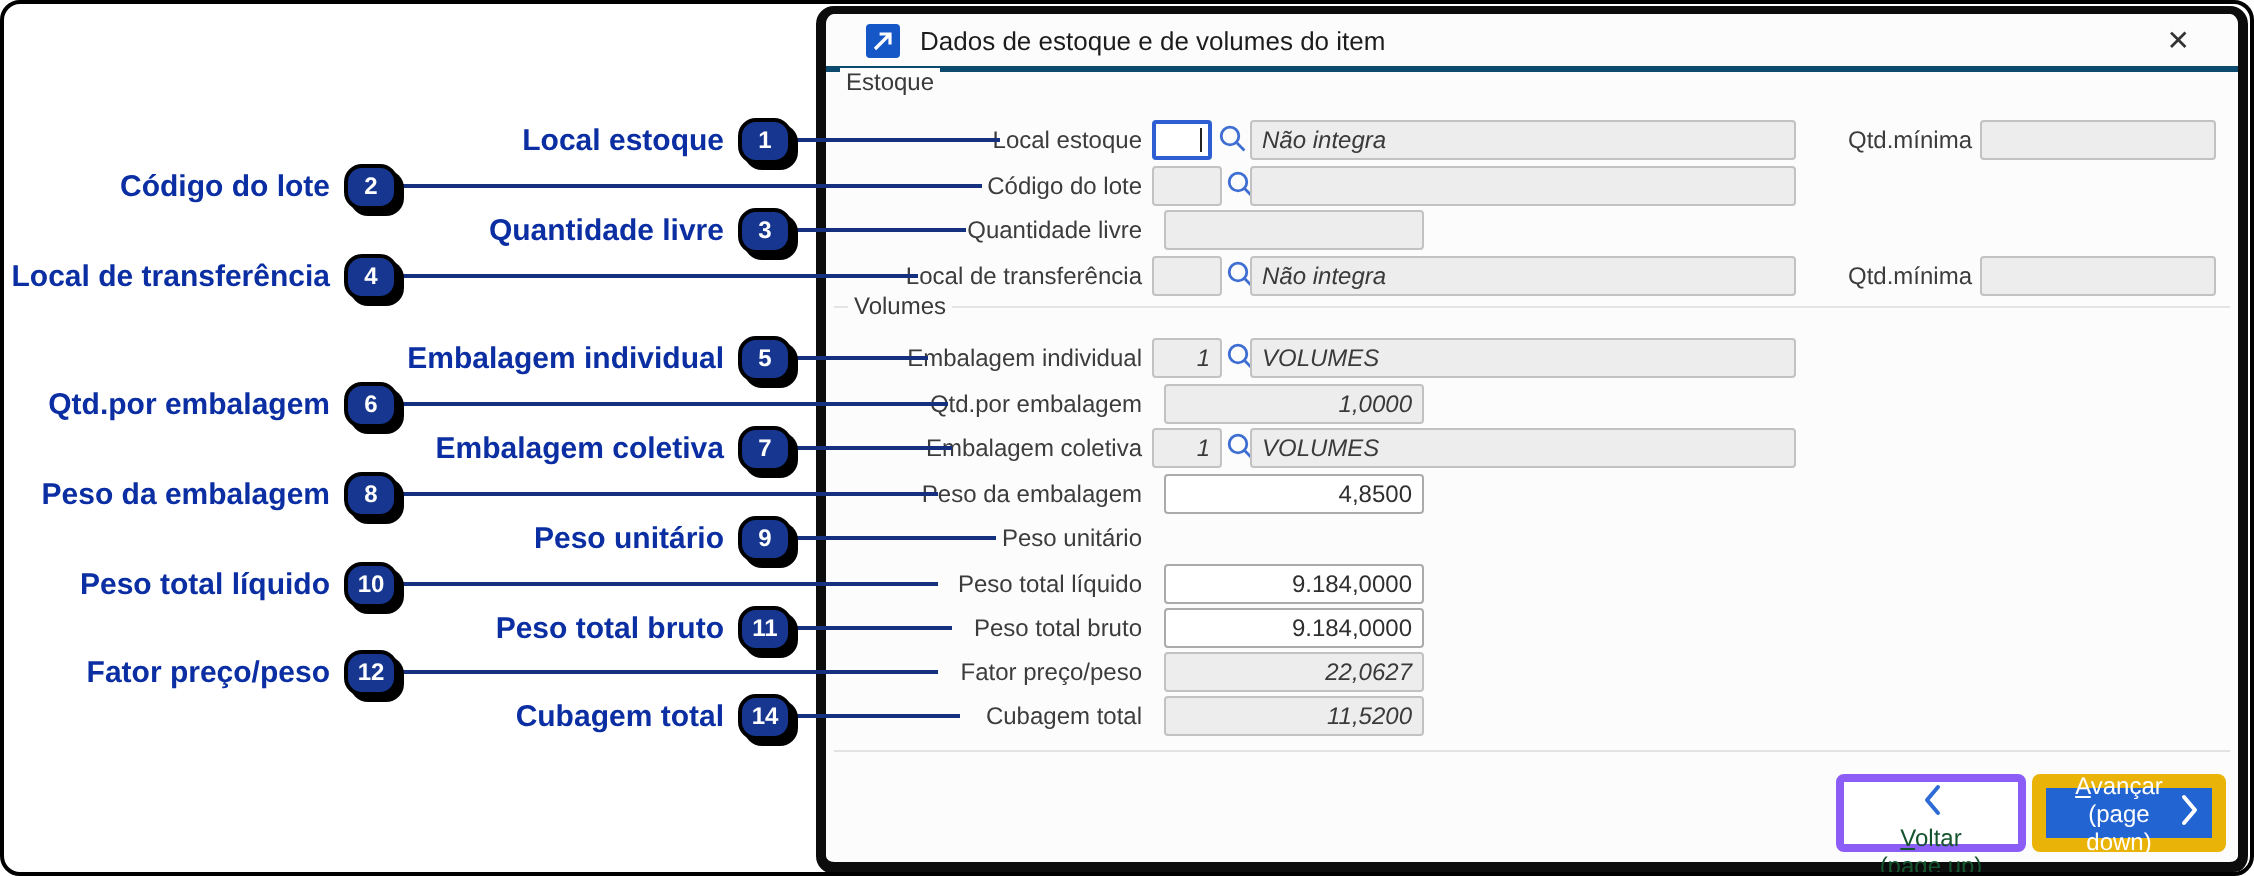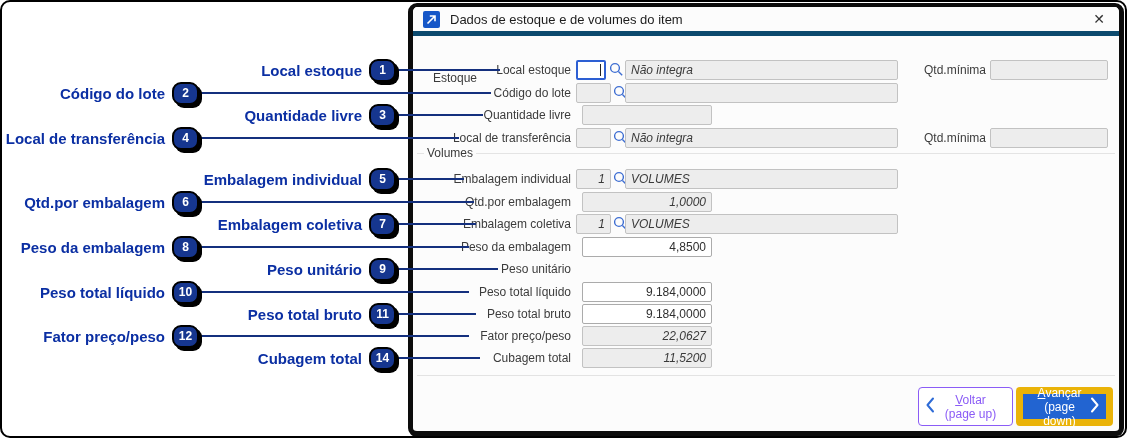--- a/index.html
+++ b/index.html
@@ -7,32 +7,32 @@
 
   .canvas { position:relative; width:1127px; height:438px; background:#fff;
             border:2px solid #000; border-radius:10px; overflow:hidden; }
 
   
   .dialog { position:absolute; left:406px; top:1px; width:716px; height:434px;
             background:#FCFCFC; border:4px solid #0C0C0C; border-left-width:5px; border-right-width:5px;
             border-bottom-width:6px; border-radius:9px; z-index:1; }
 
   .titlebar { position:absolute; left:0; top:0; right:0; height:29px; background:#FCFCFC;
-              border-bottom:5px solid #0c4a6e; display:flex; align-items:center; padding:0 10px;
+              border-bottom:3px solid #0c4a6e; display:flex; align-items:center; padding:0 20px;
               border-radius:5px 5px 0 0; }
   .win-icon { width:17px; height:17px; flex:0 0 auto; }
   .win-title { font-size:13px; color:#1C1C1C; margin-left:10px; }
   .close-x { margin-left:auto; font-size:14px; color:#333; cursor:default; padding:0 4px; }
 
   .search-btn { position:absolute; top:25px; right:2px; height:20px; display:flex; align-items:center;
                 gap:4px; padding:0 7px; background:#FBFBFB; border:1px solid #ABABAB; border-radius:3px;
                 font-size:11px; color:#222; }
 
   .legend { position:absolute; font-size:12px; color:#3A3A3A; background:#FCFCFC; padding:0 3px; z-index:3; }
-  .legend-estoque { left:17px; top:27px;margin-top:37px; }
+  .legend-estoque { left:7px; top:27px; }
   .legend-volumes { left:11px; top:139px; }
   .group-line { position:absolute; left:4px; right:4px; height:1px; background:#E4E4E4; z-index:2; }
   .gl-volumes { top:146px; }
 
   
   .frow { position:absolute; left:6px; width:702px; height:20px; }
   .fr1{top:53px} .fr2{top:76px} .fr3{top:98px} .fr4{top:121px}
   .fr5{top:162px} .fr6{top:185px} .fr7{top:207px} .fr8{top:230px}
   .fr9{top:252px} .fr10{top:275px} .fr11{top:297px} .fr12{top:319px} .fr13{top:341px}
 
@@ -52,21 +52,21 @@
   .qlabel { position:absolute; left:480px; top:3px; width:87px; text-align:right;
             font-size:12px; color:#3C3C3C; }
   .qfld { left:571px; width:118px; }
 
   .separator { position:absolute; left:4px; right:4px; top:368px; height:1px; background:#E3E3E3; }
 
   
   .btn { position:absolute; top:380px; height:39px; border-radius:4px; display:flex; align-items:center;
          font-size:12px; cursor:default; }
   .btn .lines { flex:1; text-align:center; line-height:14px; }
-  .btn-voltar { left:505px; width:95px; background:#FFF; border:1px solid #8b5cf6; color:#8b5cf6; padding:0 6px; }
+  .btn-voltar { left:505px; width:95px; background:#FFF; border:4px solid #8b5cf6; color:#14532d; padding:0 6px;flex-direction:column; }
   .btn-avancar { left:603px; width:97px; background:#2264D1; border:7px solid #eab308; color:#FFF; padding:0 6px; }
 
   
   .callout { position:absolute; height:26px; display:flex; align-items:center; gap:7px; z-index:20; }
   .callout .c-label { font-weight:bold; font-size:15px; color:#0B2FA3; white-space:nowrap; }
   .badge { width:27px; height:23px; background:#16368F; border:2px solid #000; border-radius:9px;
            box-shadow:3px 3px 0 #000; color:#fff; font-weight:bold; font-size:12px;
            display:flex; align-items:center; justify-content:center; }
   .cA { right:729px; } 
   .cB { right:926px; } 

